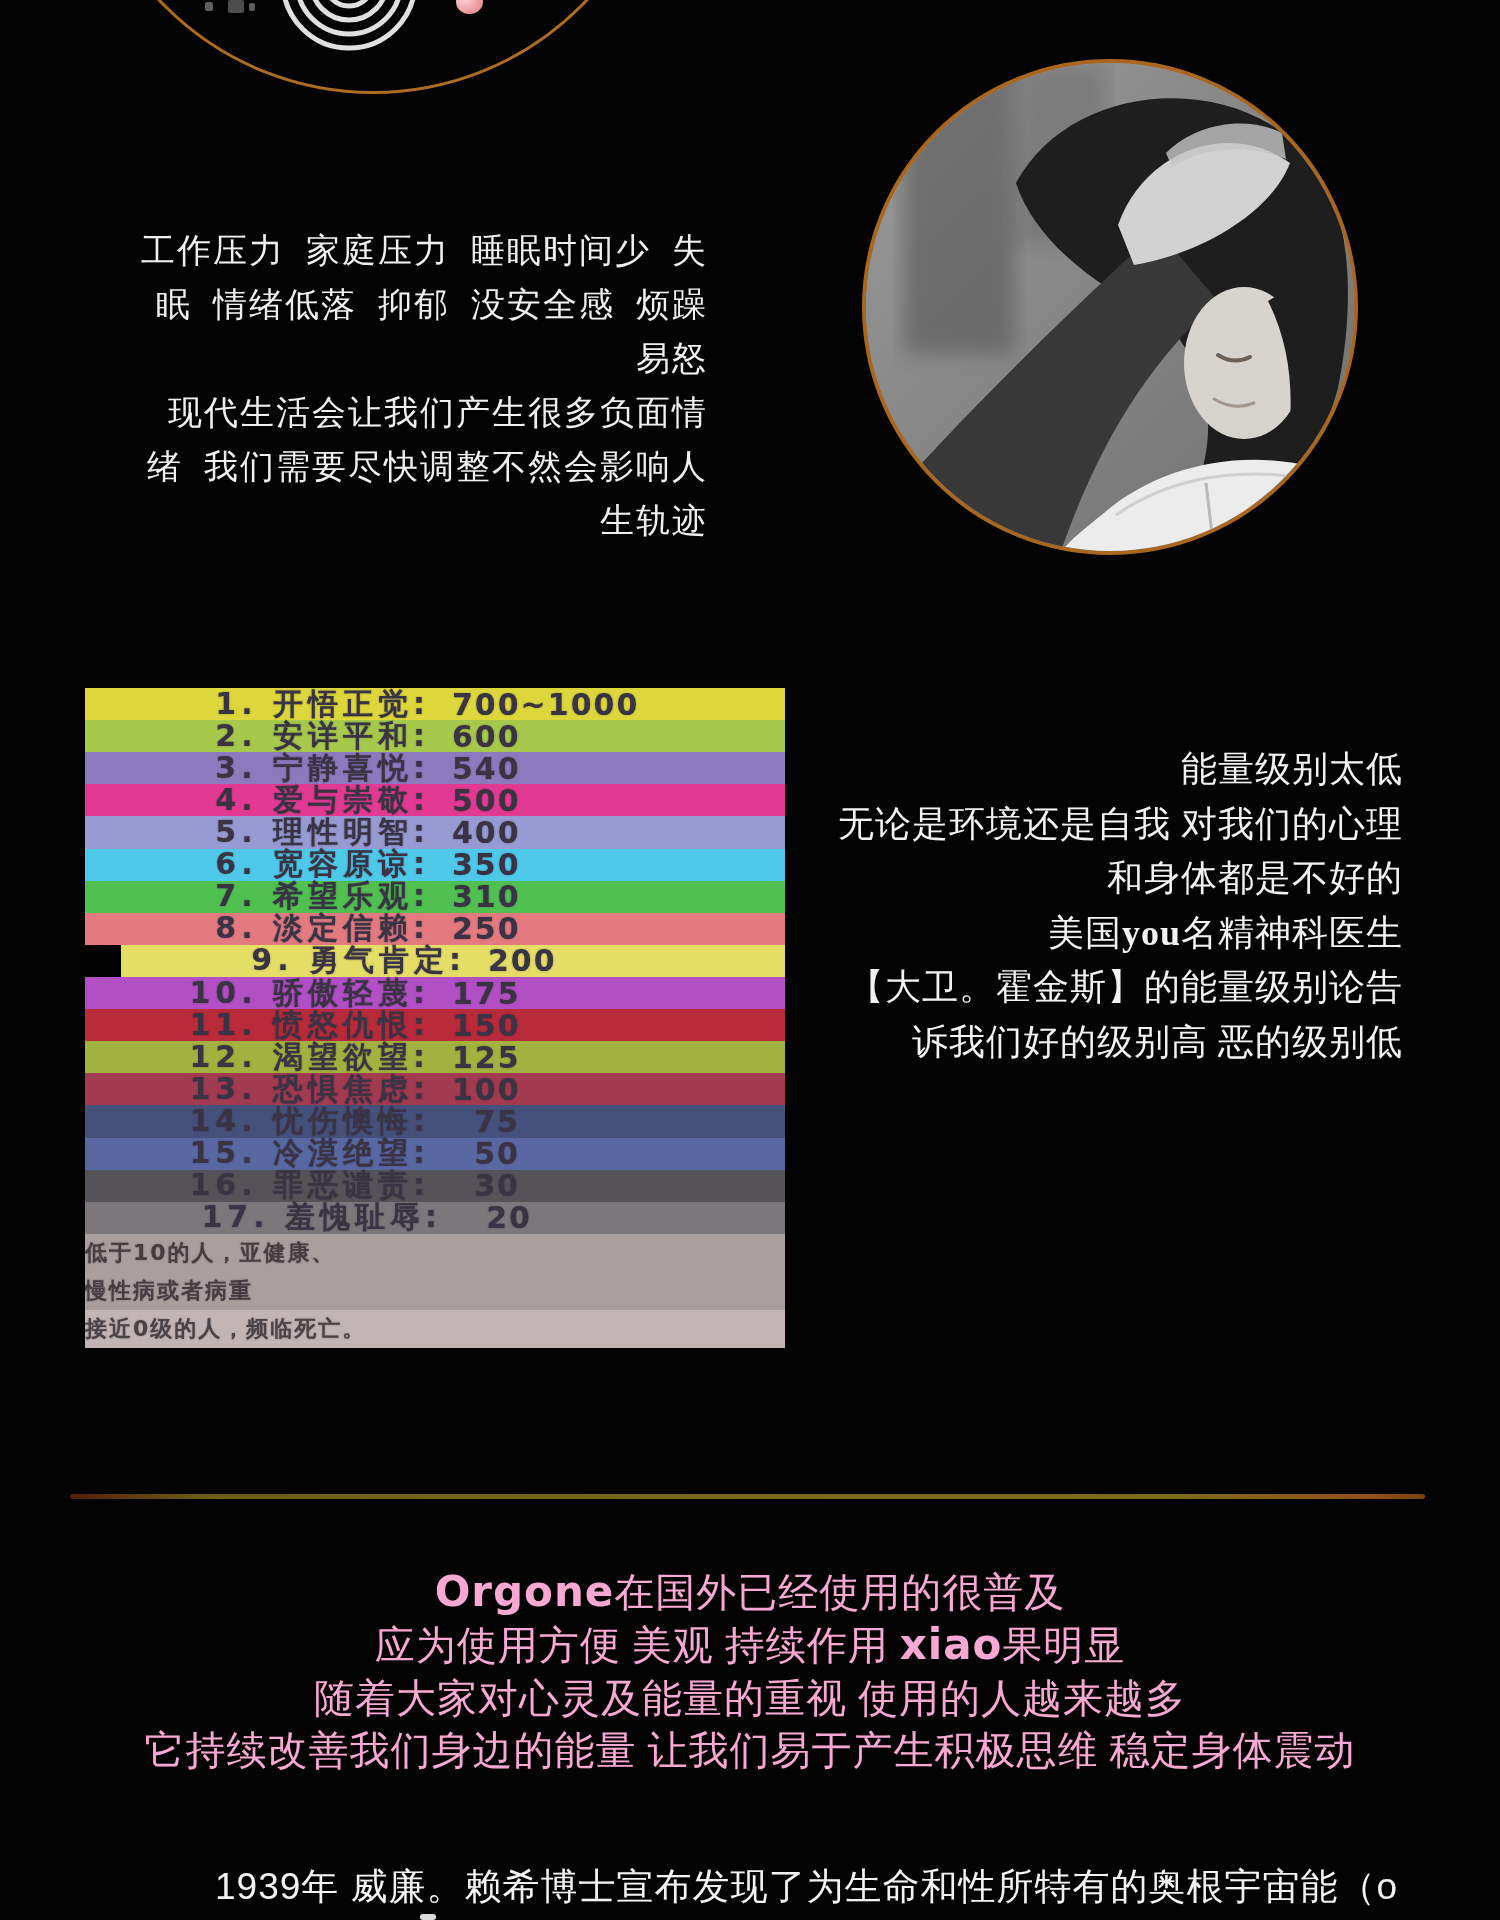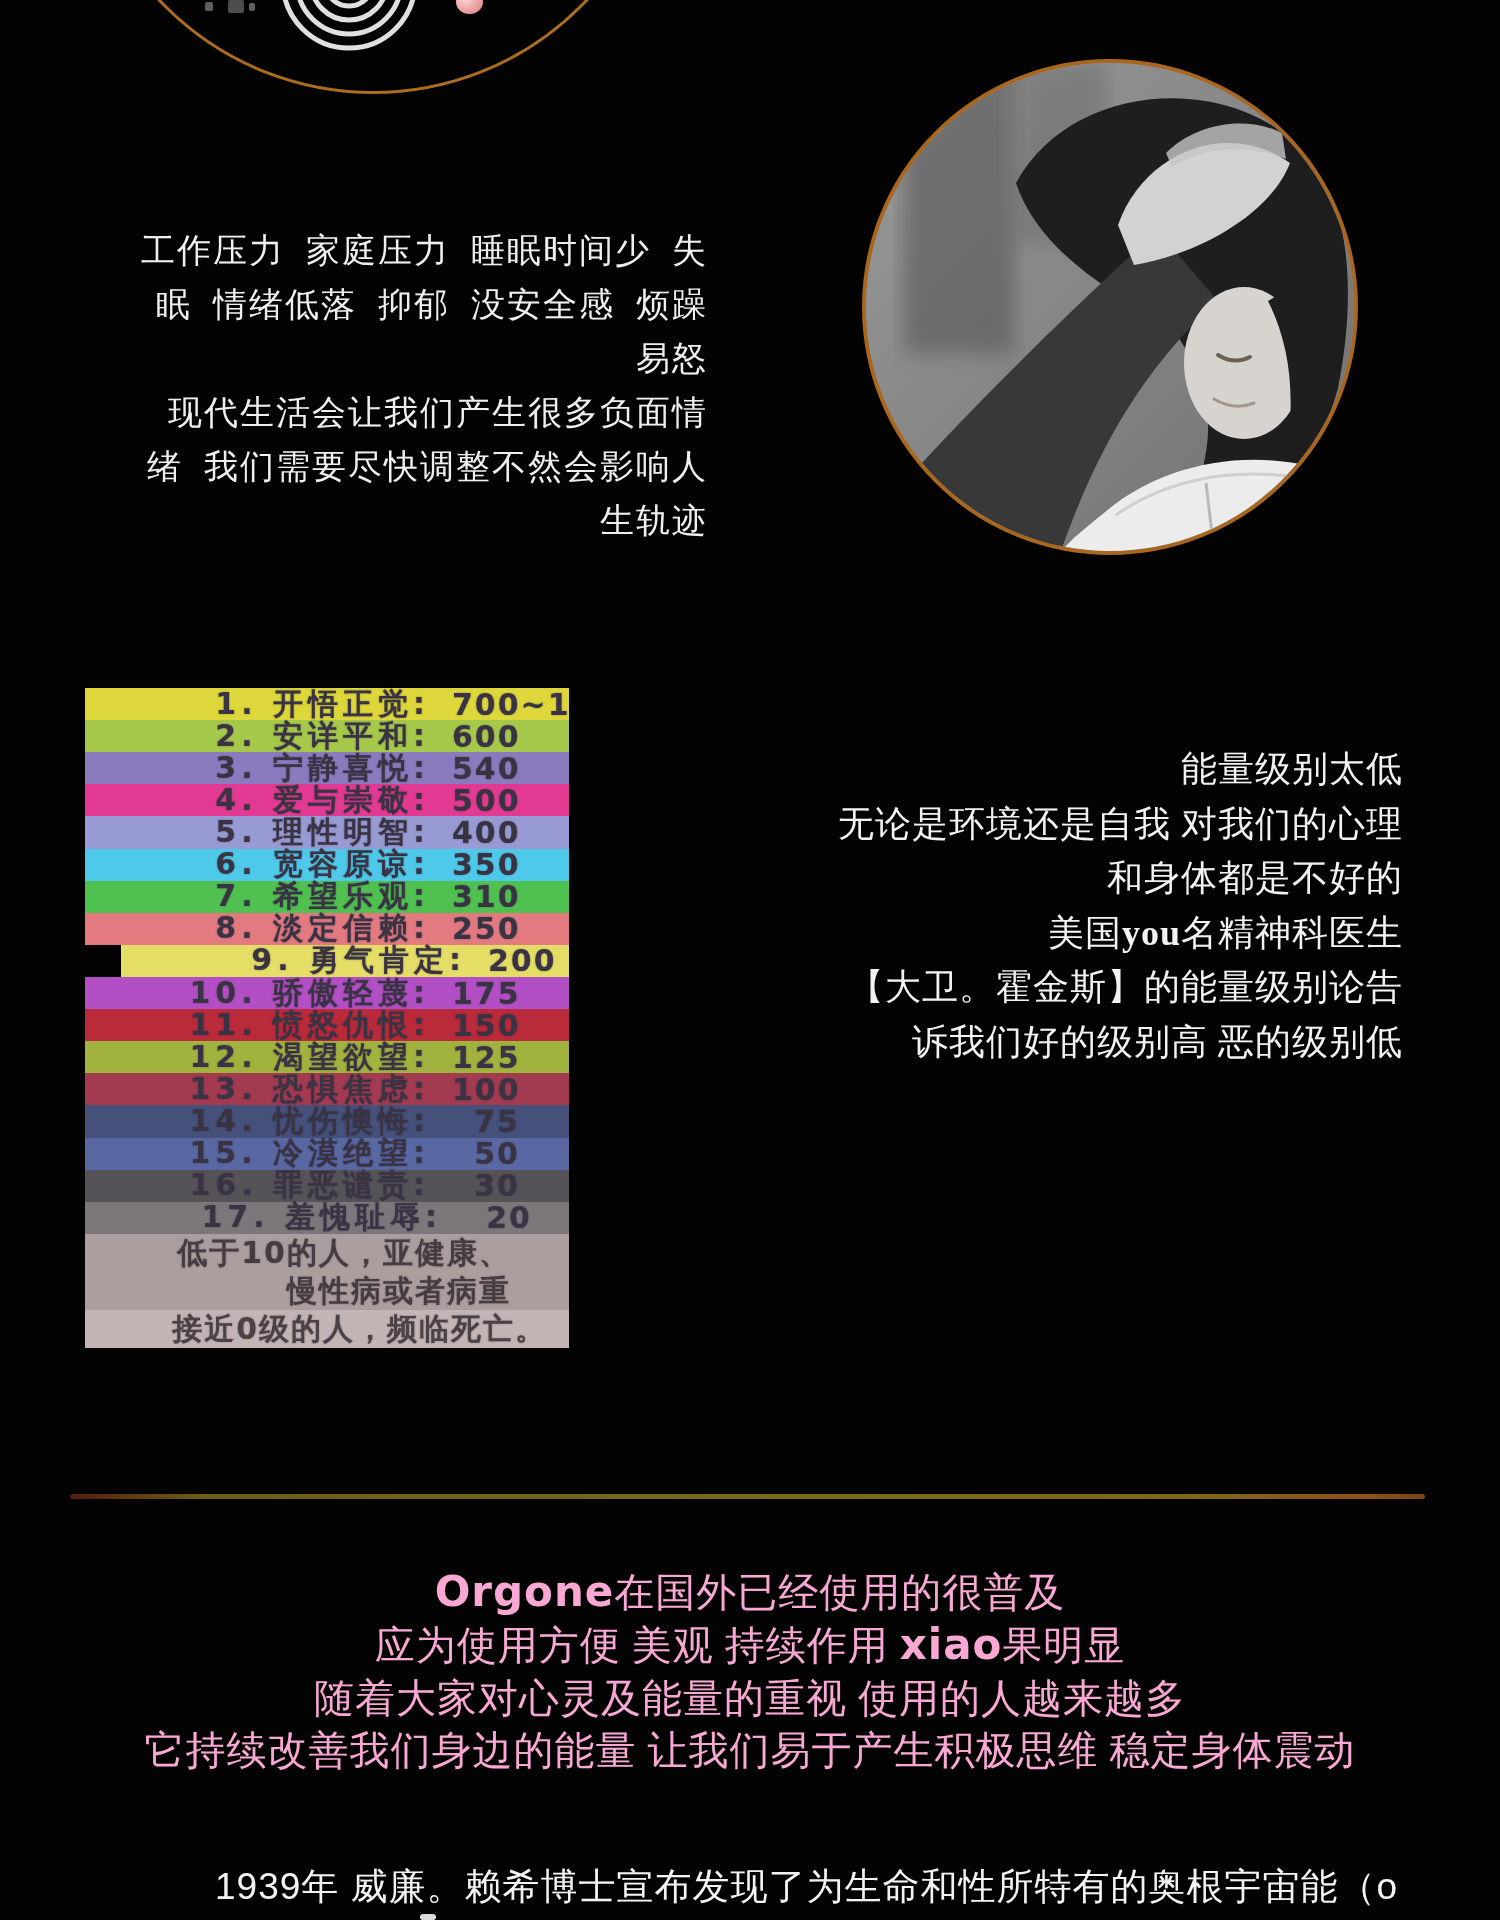--- a/index.html
+++ b/index.html
@@ -20,29 +20,29 @@
                 border:4px solid #a8661e;overflow:hidden;background:#8e8e8e;}
   .photo-circle svg{display:block;}
 
   
   .para{position:absolute;color:#efefef;white-space:pre;text-align:right;}
   #stress-par{left:141px;top:224px;font-size:34px;line-height:54px;letter-spacing:2px;}
   #energy-par{left:838px;top:742px;font-size:36px;line-height:54.6px;letter-spacing:1px;color:#f2f2f2;}
   .para .b{font-weight:bold;}
 
   
-  .chart{position:absolute;left:85px;top:688px;width:484px;overflow:hidden;
+  .chart{position:absolute;left:85px;top:688px;width:700px;overflow:hidden;
          font-family:"DejaVu Sans","Liberation Sans",sans-serif;
          box-shadow:inset 0 0 46px rgba(0,0,0,.22);}
   .crow{display:flex;align-items:center;height:32.12px;font-weight:bold;font-size:30px;
         text-shadow:0 0 2px rgba(30,30,55,.4);}
   .clbl{width:345px;text-align:right;letter-spacing:5px;white-space:nowrap;}
   .cval{width:68px;margin-left:22px;text-align:right;letter-spacing:2px;white-space:nowrap;overflow:visible;}
   .cval.wide{text-align:left;}
-  .cfoot{font-weight:bold;font-size:30px;line-height:38px;text-align:right;letter-spacing:2px;
+  .cfoot{font-weight:bold;font-size:22px;line-height:38px;text-align:left;letter-spacing:2px;
          text-shadow:0 0 2px rgba(40,30,40,.35);}
   .cfoot .ln{padding-right:58px;}
   .cfoot.last .ln{padding-right:22px;border-radius:14px;}
 
   
   .divider{position:absolute;left:70px;top:1494px;width:1355px;height:5px;border-radius:3px;
            background:linear-gradient(90deg,#521d0d 0%,#6e5e16 10%,#7a6a18 55%,#7d6916 82%,#91501a 96%,#7a4313 100%);}
 
   
   #orgone-par{position:absolute;left:0;top:1566px;width:1500px;text-align:center;

